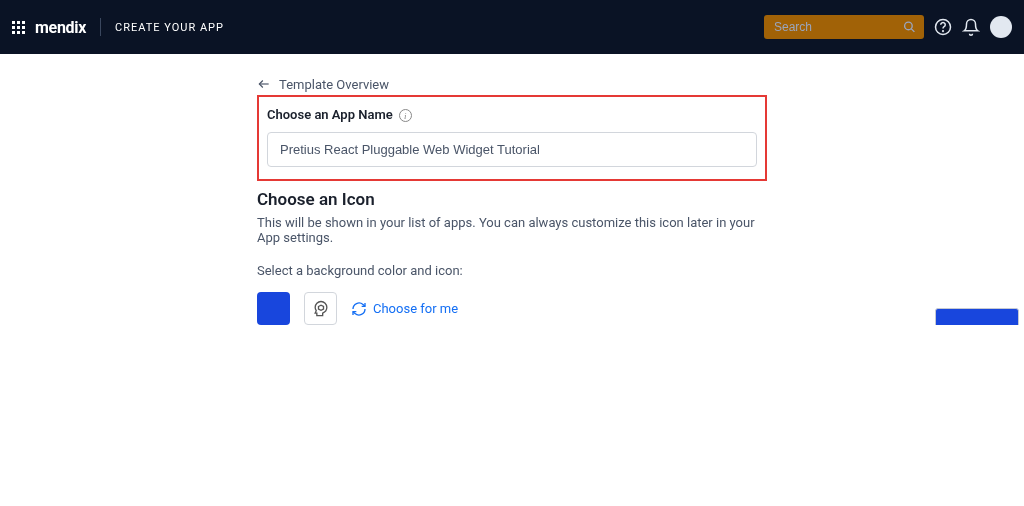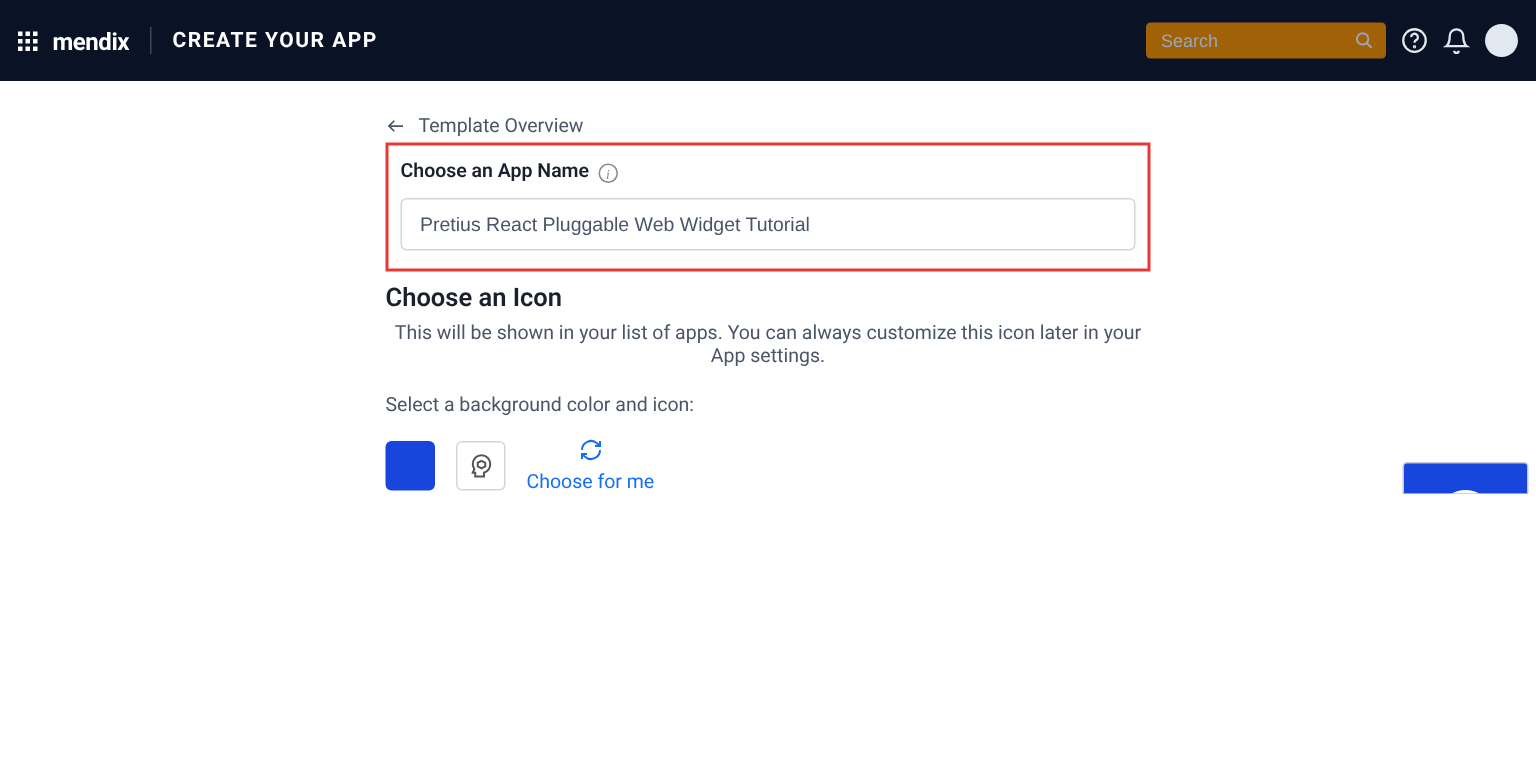--- a/index.html
+++ b/index.html
@@ -10,21 +10,21 @@
     display: flex;
     align-items: center;
     padding: 0 12px;
     color: #fff;
     gap: 10px;
   }
   .apps-icon { display: grid; grid-template-columns: repeat(3, 3px); grid-template-rows: repeat(3, 3px); gap: 2px; cursor: pointer; }
   .apps-icon span { background: #fff; width: 3px; height: 3px; }
   .brand { font-weight: 700; font-size: 16px; letter-spacing: -0.3px; }
   .divider { width: 1px; height: 18px; background: #3a475e; margin: 0 4px; }
-  .subtitle { font-size: 14px; letter-spacing: 1px; font-weight: 700; }
+  .subtitle { font-size: 11px; letter-spacing: 1px; font-weight: 400; }
   .spacer { flex: 1; }
   .search-wrap { position: relative; }
   .search {
     background: #a16207;
     border: none;
     border-radius: 3px;
     color: #cfd6e4;
     padding: 5px 30px 5px 10px;
     width: 160px;
     font-size: 12px;
@@ -43,26 +43,26 @@
   .text-input {
     width: 100%;
     padding: 9px 12px;
     border: 1px solid #d2d6dc;
     border-radius: 4px;
     font-size: 13px;
     color: #4a5568;
     margin-top: 10px;
   }
   .section-label { font-size: 17px; font-weight: 600; margin-top: 8px; }
-  .desc { font-size: 13px; color: #4a5568; margin-top: 6px; text-align: center; }
+  .desc { font-size: 13px; color: #4a5568; margin-top: 6px; }
   .sub-desc { font-size: 13px; color: #4a5568; margin-top: 18px; }
   .icon-row { display: flex; align-items: center; gap: 14px; margin-top: 14px; }
   .color-swatch { width: 33px; height: 33px; background: #1846dd; border-radius: 4px; cursor: pointer; }
   .icon-choice { width: 33px; height: 33px; border: 1px solid #d2d6dc; border-radius: 4px; display: flex; align-items: center; justify-content: center; cursor: pointer; color: #555; }
-  .choose-link { color: #146ff4; font-size: 13px; display: inline-flex; align-items: center; gap: 6px; cursor: pointer; flex-direction: column; }
+  .choose-link { color: #146ff4; font-size: 13px; display: inline-flex; align-items: center; gap: 6px; cursor: pointer; }
   .preview-wrap { position: absolute; right: -242px; top: 232px; }
   .preview { width: 84px; height: 84px; background: #1846dd; border: 1px solid #c5c9d3; border-radius: 3px; display: flex; align-items: center; justify-content: center; }
   .actions { position: absolute; right: -242px; top: 340px; display: flex; gap: 10px; }
   .btn { padding: 8px 16px; border-radius: 4px; font-size: 13px; cursor: pointer; }
   .btn-cancel { background: #fff; border: 1px solid #cbd5e0; color: #2d3748; }
   .btn-primary { background: #146ff4; border: 1px solid #146ff4; color: #fff; }
   .btn-wrap-h { border: 2px solid #e53935; padding: 2px; }
   svg { display: block; }
 </style>
 </head>

